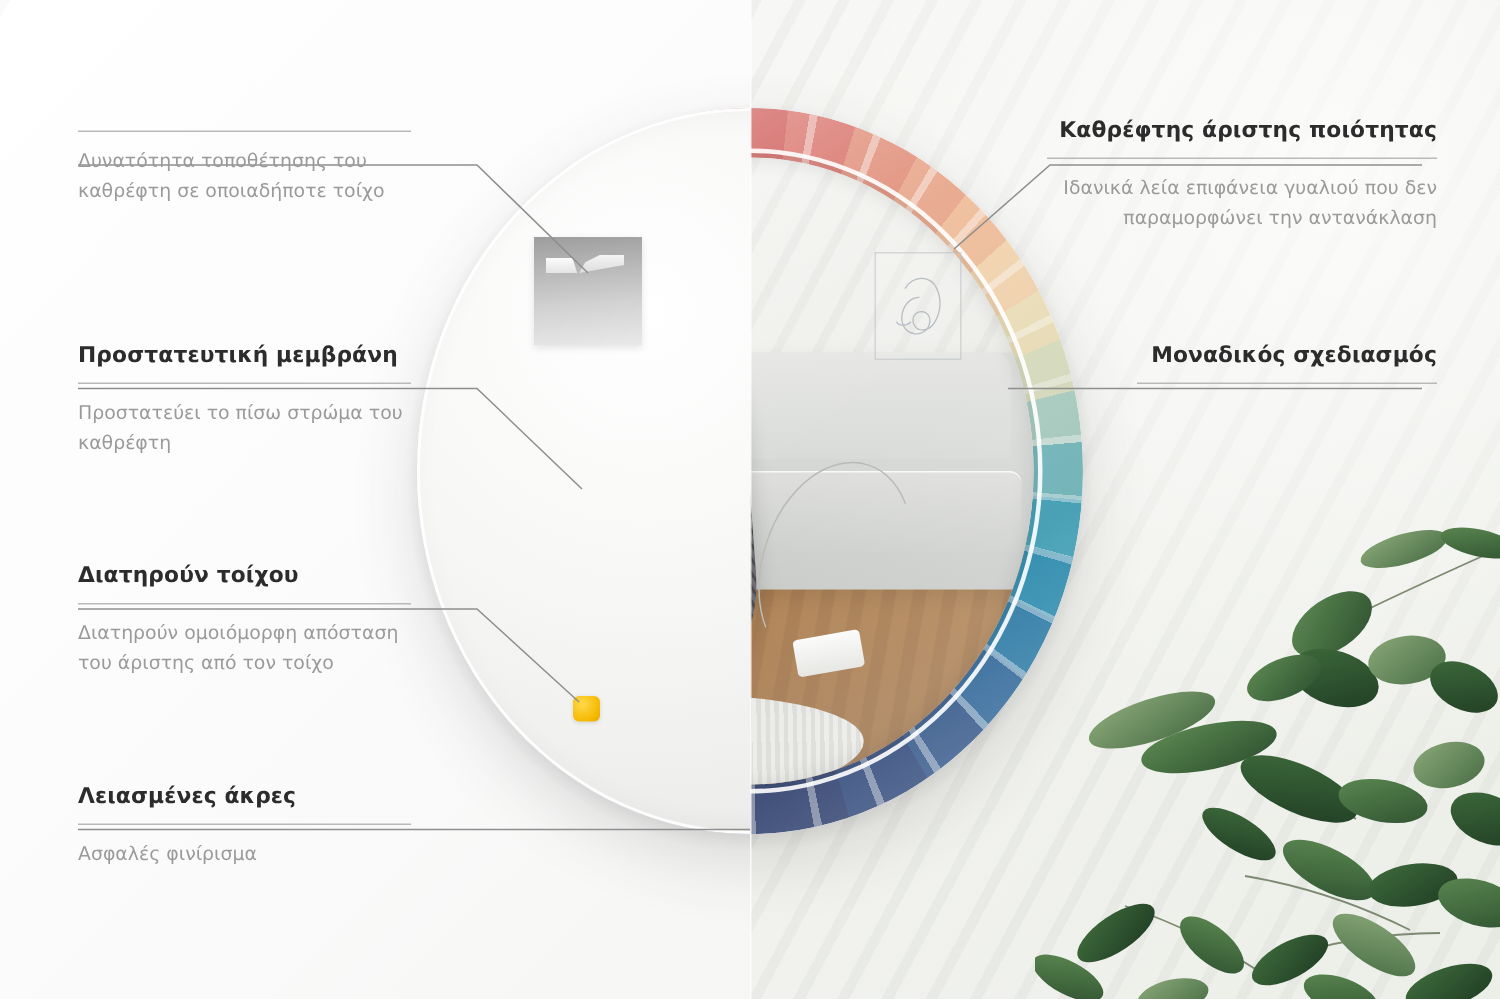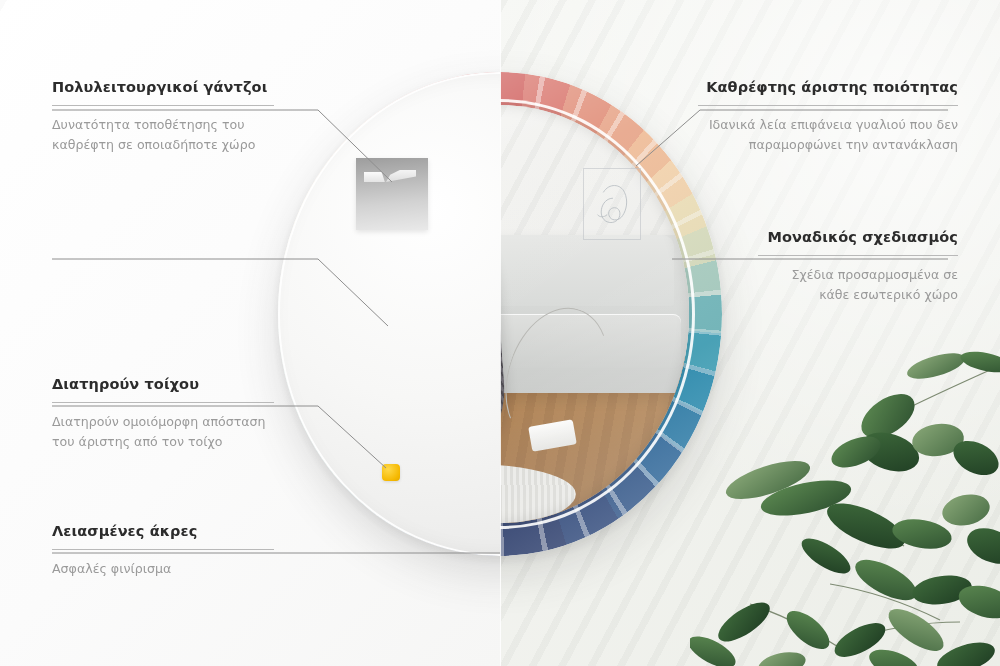--- a/index.html
+++ b/index.html
@@ -326,25 +326,29 @@
 
       <path d="M52 553 H 500"></path>
 
       <path d="M948 110 H 700 L 636 166"></path>
 
       <path d="M948 259 H 672"></path>
     </g>
   </svg>
 
   <div class="label left lb1">
-    <h3>Πολυλειτουργικοί γάντζοι</h3>
-    <div class="rule"></div>
-    <p>Δυνατότητα τοποθέτησης του καθρέφτη σε οποιαδήποτε χώρο</p>
-  </div>
-
+    <div class="rule"></div>
+    <p>Δυνατότητα τοποθέτησης του καθρέφτη σε οποιαδήποτε τοίχο</p>
+  </div>
+
+  <div class="label left lb2">
+    <h3>Προστατευτική μεμβράνη</h3>
+    <div class="rule"></div>
+    <p>Προστατεύει το πίσω στρώμα του καθρέφτη</p>
+  </div>
 
   <div class="label left lb3">
     <h3>Διατηρούν τοίχου</h3>
     <div class="rule"></div>
     <p>Διατηρούν ομοιόμορφη απόσταση του άριστης από τον τοίχο</p>
   </div>
 
   <div class="label right rb1">
     <h3>Καθρέφτης άριστης ποιότητας</h3>
     <div class="rule"></div>
@@ -353,21 +357,20 @@
 
   <div class="label left lb4">
     <h3>Λειασμένες άκρες</h3>
     <div class="rule"></div>
     <p>Ασφαλές φινίρισμα</p>
   </div>
 
   <div class="label right rb2">
     <h3>Μοναδικός σχεδιασμός</h3>
     <div class="rule"></div>
-    <p>Σχέδια προσαρμοσμένα σε κάθε εσωτερικό χώρο</p>
   </div>
 
   <div class="split-line"></div>
 
   <svg style="position:absolute;left:690px;top:340px;width:320px;height:330px;z-index:9;" viewBox="0 0 320 330">
     <defs>
       <linearGradient id="lf1" x1="0" y1="0" x2="1" y2="1">
         <stop offset="0%" stop-color="#3f6b3c"></stop>
           <stop offset="100%" stop-color="#1f3d23"></stop>
       </linearGradient>

